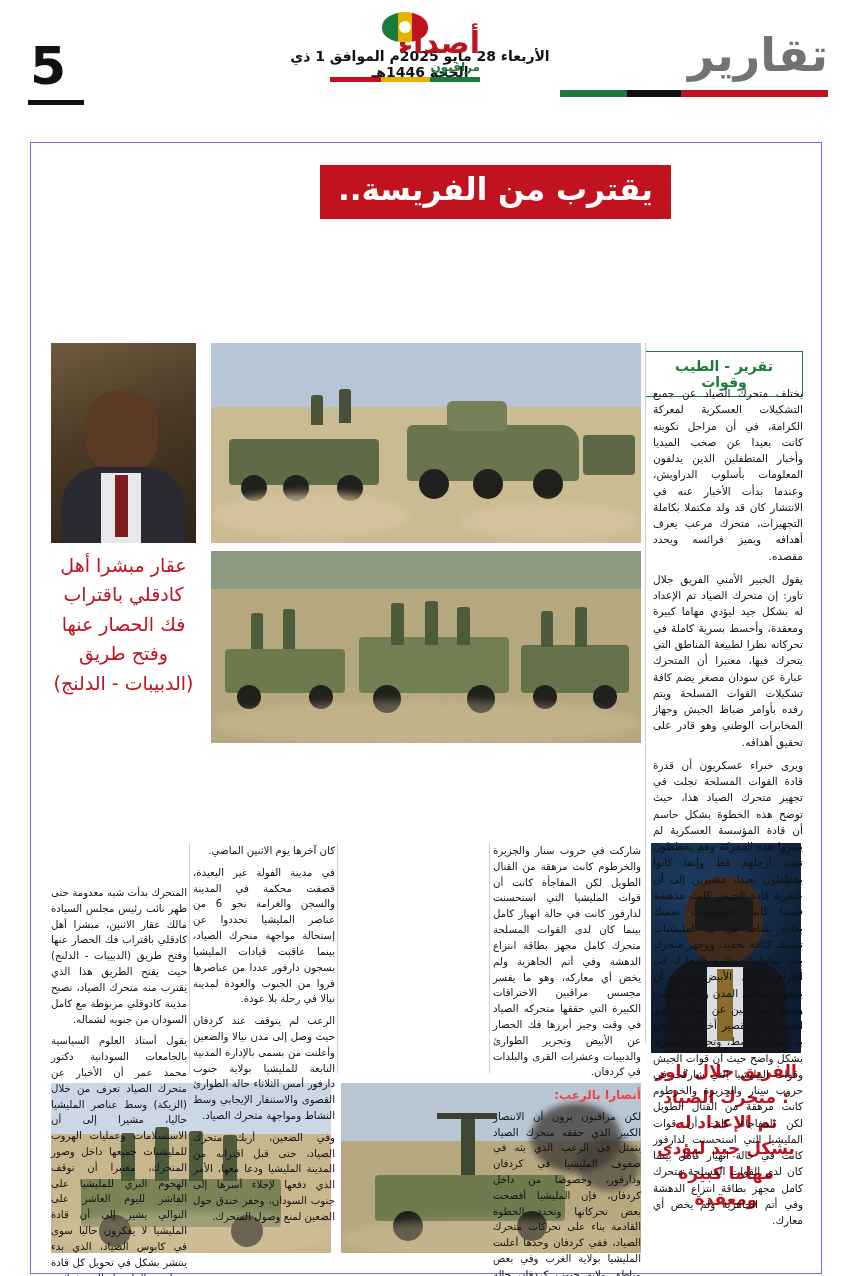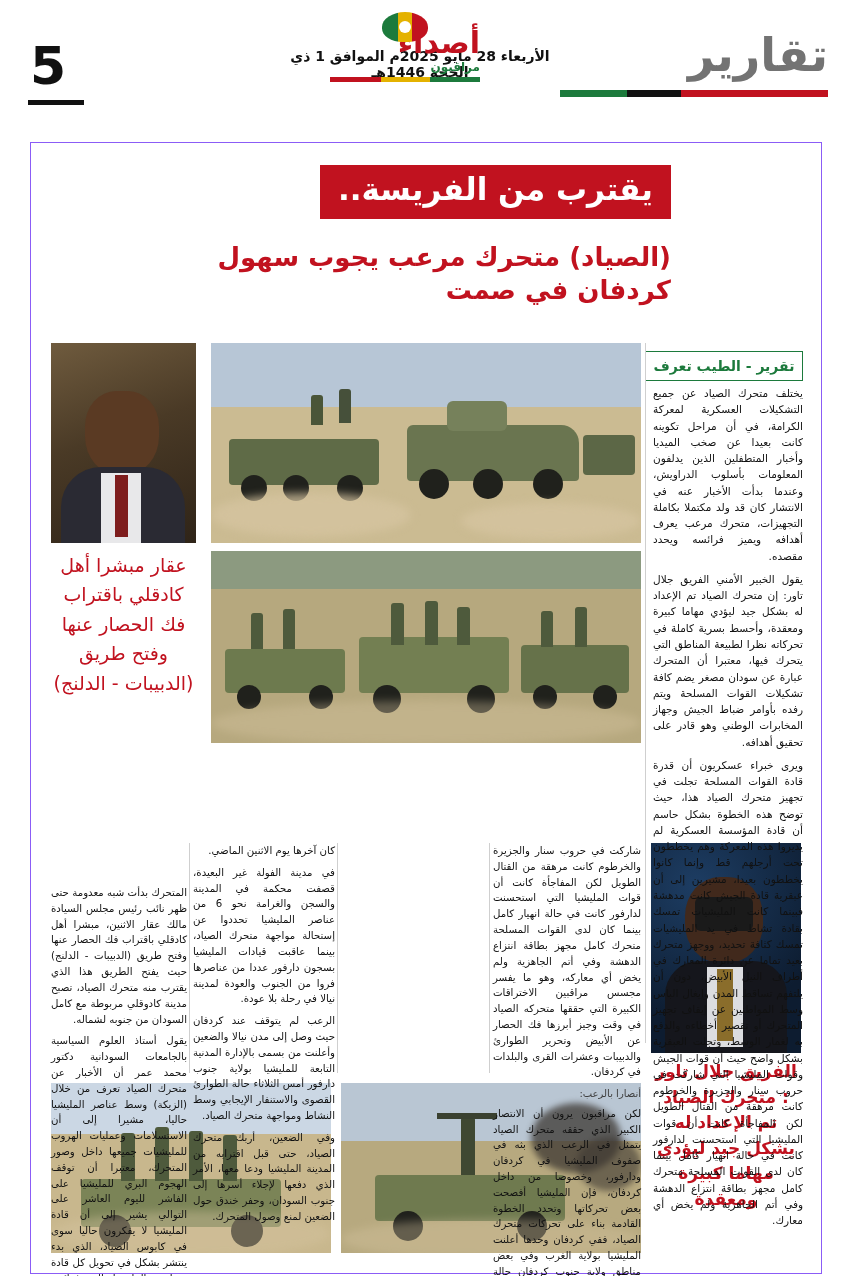--- a/index.html
+++ b/index.html
@@ -60,21 +60,21 @@
   .cap-e .t{color:#c1121f;font-weight:bold;font-size:17px;line-height:1.5;text-align:center;}
 
   
   .byline{position:absolute;right:18px;top:208px;width:148px;border:1px solid #1c7a3c;padding:6px 4px;text-align:center;color:#1c7a3c;font-weight:bold;font-size:14px;}
   .rcol{position:absolute;right:18px;top:242px;width:150px;font-size:10.5px;line-height:1.55;text-align:justify;}
   .rcol p{margin:0 0 7px;}
 
   
   .col{position:absolute;font-size:10.2px;line-height:1.55;text-align:justify;}
   .col p{margin:0 0 6px;}
-  .col h4{margin:6px 0 4px;font-size:10px;color:#404040;font-weight:normal;}
+  .col h4{margin:6px 0 4px;font-size:12px;color:#ef4444;font-weight:bold;}
   .col-3{left:462px;top:700px;width:148px;}
   .col-4{left:20px;top:742px;width:136px;}
   .col-5{left:162px;top:700px;width:142px;}
   .vline{position:absolute;width:1px;background:#cfcfcf;}
 </style>
 </head>
 <body>
 
 <div class="page">
 
@@ -94,21 +94,20 @@
     <div class="brand">
       <div class="brand-title">تقارير</div>
       <div class="brand-underline"></div>
     </div>
   </div>
 
   <div class="frame">
 
     <div class="hl-wrap">
       <div class="hl-red">يقترب من الفريسة..</div>
-      <div class="hl-sub">(الصياد) متحرك مرعب يجوب سهول كردفان في صمت</div>
     </div>
 
     <div class="ph ph-portrait">
       <div class="pz-face"></div>
       <div class="pz-body"></div>
       <div class="pz-shirt"></div>
       <div class="pz-tie"></div>
     </div>
     <div class="ph-caption cap-left">
       <div class="t">عقار مبشرا أهل كادقلي باقتراب فك الحصار عنها وفتح طريق (الدبيبات - الدلنج)</div>
@@ -178,21 +177,21 @@
       <div class="smoke" style="left:190px;top:20px;width:90px;height:70px;"></div>
       <div class="smoke" style="left:236px;top:54px;width:64px;height:54px;opacity:.8;"></div>
       <div class="veh" style="left:34px;top:92px;width:190px;height:46px;background:#6f7a4f;"></div>
       <div class="wheel" style="left:52px;top:128px;width:30px;height:30px;"></div>
       <div class="wheel" style="left:176px;top:128px;width:30px;height:30px;"></div>
       <div class="soldier" style="left:120px;top:34px;width:14px;height:58px;background:#3f4832;"></div>
       <div style="position:absolute;left:96px;top:30px;width:60px;height:6px;background:#3a4130;"></div>
       <div class="dust" style="left:0;top:136px;width:300px;height:40px;opacity:.5;"></div>
     </div>
 
-    <div class="byline">تقرير - الطيب تعرف</div>
+    <div class="byline">تقرير - الطيب وقوات</div>
 
     <div class="rcol">
       <p>يختلف متحرك الصياد عن جميع التشكيلات العسكرية لمعركة الكرامة، في أن مراحل تكوينه كانت بعيدا عن صخب الميديا وأخبار المتطفلين الذين يدلفون المعلومات بأسلوب الدراويش، وعندما بدأت الأخبار عنه في الانتشار كان قد ولد مكتملا بكاملة التجهيزات، متحرك مرعب يعرف أهدافه ويميز فرائسه ويحدد مقصده.</p>
       <p>يقول الخبير الأمني الفريق جلال تاور: إن متحرك الصياد تم الإعداد له بشكل جيد ليؤدي مهاما كبيرة ومعقدة، وأحسط بسرية كاملة في تحركاته نظرا لطبيعة المناطق التي يتحرك فيها، معتبرا أن المتحرك عبارة عن سودان مصغر يضم كافة تشكيلات القوات المسلحة ويتم رفده بأوامر ضباط الجيش وجهاز المخابرات الوطني وهو قادر على تحقيق أهدافه.</p>
       <p>ويرى خبراء عسكريون أن قدرة قادة القوات المسلحة تجلت في تجهيز متحرك الصياد هذا، حيث توضح هذه الخطوة بشكل حاسم أن قادة المؤسسة العسكرية لم يديروا هذه المعركة وهم يخططون تحت أرجلهم قط وإنما كانوا يخططون بعيدا، مشيرين إلى أن عبقرية قادة الجيش كانت مدهشة فبينما كانت المليشيات تمسك بقادة تشاط في يد المليشيات تمسك كثافة تحديد، ووجهز متحرك بعيد تماما عن دائرة المعارك في أطراف النيل الأبيض، دون أن يلتفهم تساقط المدن وإيغال الباس وسط المواطنين عن إيقاف تجهيز المتحرك أو تقصير أخطاءه والدفع به لغمار الوسط، وتجلت العبقرية بشكل واضح حيث أن قوات الجيش وقوات المليشيا التي شاركت في حروب سنار والجزيرة والخرطوم كانت مرهقة من القتال الطويل لكن المفاجأة كانت أن قوات المليشيا التي استحسنت لدارفور كانت في حالة انهيار كامل بينما كان لدى القوات المسلحة متحرك كامل مجهز بطاقة انتزاع الدهشة وفي أتم الجاهزية ولم يخض أي معارك.</p>
     </div>
 
     <div class="col col-5">
       <p>كان آخرها يوم الاثنين الماضي.</p>
       <p>في مدينة الفولة غير البعيدة، قصفت محكمة في المدينة والسجن والغرامة نحو 6 من عناصر المليشيا تحددوا عن إستحالة مواجهة متحرك الصياد، بينما عاقبت قيادات المليشيا بسجون دارفور عددا من عناصرها فروا من الجنوب والعودة لمدينة نيالا في رحلة بلا عودة.</p>

